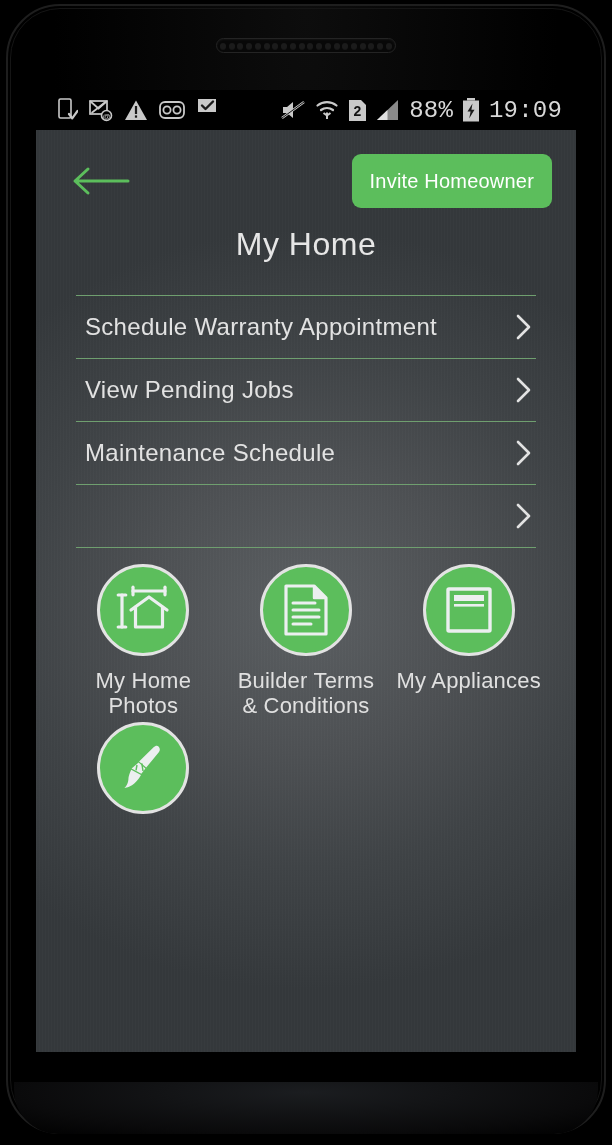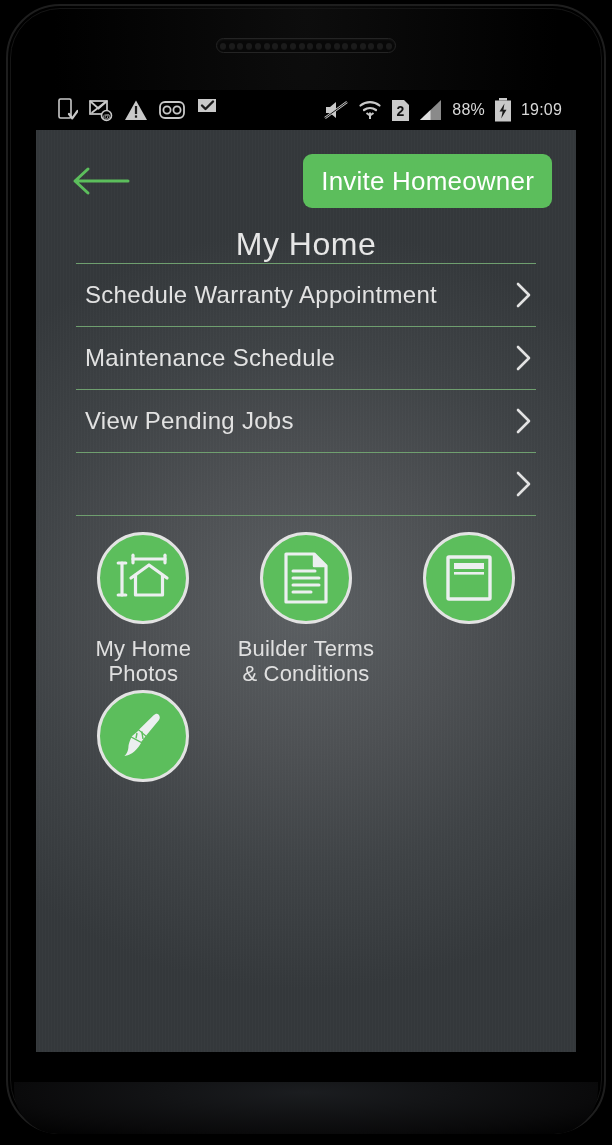--- a/index.html
+++ b/index.html
@@ -86,24 +86,24 @@
   }
   .sb-right {
     display: flex;
     align-items: center;
     gap: 9px;
     margin-left: auto;
     margin-right: 14px;
   }
   .sb-ico { display: block; }
   .sb-text {
-    font-size: 16px;
+    font-size: 24px;
     letter-spacing: 0.2px;
     color: #d8d8d8;
-    font-family: Liberation Sans, sans-serif;
+    font-family: Liberation Mono, monospace;
   }
 
   
   #screen {
     position: absolute;
     left: 36px; top: 130px;
     width: 540px; height: 922px;
     overflow: hidden;
     background:
       radial-gradient(ellipse 420px 380px at 50% 52%, #5b5f62 0%, #4d5053 38%, #3f4346 68%, #34383b 100%);
@@ -130,39 +130,39 @@
   }
   .invite-btn {
     position: absolute;
     right: 24px; top: 24px;
     background: #5cbe5c;
     color: #ffffff;
     border: none;
     border-radius: 9px;
     padding: 4px 18px;
     height: 54px;
-    font-size: 26px;
+    font-size: 20px;
     font-family: "Liberation Sans", sans-serif;
     letter-spacing: 0.2px;
     cursor: pointer;
     white-space: nowrap;
   }
   .page-title {
     text-align: center;
     color: #e6e6e6;
     font-size: 32px;
     letter-spacing: 0.5px;
     font-weight: 400;
     margin: 10px 0 0 0;
     padding: 0;
   }
 
   
   .menu {
-    margin: 0 40px 0 40px;
+    margin: 32px 40px 0 40px;
     border-top: 1px solid #6f9f6f;
   }
   .menu-item {
     position: relative;
     height: 62px;
     display: flex;
     align-items: center;
     border-bottom: 1px solid #6f9f6f;
     cursor: pointer;
   }
@@ -319,28 +319,28 @@
       <div class="menu">
 
         <div class="menu-item">
           <span class="menu-label">Schedule Warranty Appointment</span>
           <svg class="chevron" viewBox="0 0 16 26">
             <path d="M2 2 L13 13 L2 24" fill="none" stroke="#e2e2e2" stroke-width="2.6" stroke-linecap="round" stroke-linejoin="round"></path>
           </svg>
         </div>
 
         <div class="menu-item">
-          <span class="menu-label">Maintenance Schedule</span>
+          <span class="menu-label">View Pending Jobs</span>
           <svg class="chevron" viewBox="0 0 16 26">
             <path d="M2 2 L13 13 L2 24" fill="none" stroke="#e2e2e2" stroke-width="2.6" stroke-linecap="round" stroke-linejoin="round"></path>
           </svg>
         </div>
 
         <div class="menu-item">
-          <span class="menu-label">View Pending Jobs</span>
+          <span class="menu-label">Maintenance Schedule</span>
           <svg class="chevron" viewBox="0 0 16 26">
             <path d="M2 2 L13 13 L2 24" fill="none" stroke="#e2e2e2" stroke-width="2.6" stroke-linecap="round" stroke-linejoin="round"></path>
           </svg>
         </div>
 
         <div class="menu-item">
           <svg class="chevron" viewBox="0 0 16 26">
             <path d="M2 2 L13 13 L2 24" fill="none" stroke="#e2e2e2" stroke-width="2.6" stroke-linecap="round" stroke-linejoin="round"></path>
           </svg>
         </div>
@@ -389,20 +389,21 @@
 
 
         <div class="tile">
           <div class="circle">
             <svg width="50" height="50" viewBox="0 0 50 50">
               <rect x="4" y="4" width="42" height="42" rx="1" fill="none" stroke="#eceff0" stroke-width="3.4"></rect>
               <rect x="10" y="10" width="30" height="6" fill="#eceff0"></rect>
               <rect x="10" y="19" width="30" height="2.6" fill="#eceff0"></rect>
             </svg>
           </div>
+          <div class="tile-label">My Appliances</div>
         </div>
 
         <div class="tile">
           <div class="circle">
             <svg width="54" height="54" viewBox="0 0 54 54">
               <g fill="#eceff0">
                 <path d="M42.5 5.5 C44 7 44.3 9.3 43 10.9 L30.2 26.6 L23.1 20.4 L37.6 6.3 C39.1 4.9 41.2 4.2 42.5 5.5 Z"></path>
                 <path d="M22.6 21.4 L29.4 27.4 L25.3 32.8 L15.6 27.5 Z"></path>
                 <path d="M15.2 28.8 L25.0 34.1 C25.0 34.1 21.8 40.6 16.0 44.2 C11.8 46.8 8.5 46.9 8.5 46.9 C8.5 46.9 12.1 43.5 12.4 38.4 C12.6 34.3 15.2 28.8 15.2 28.8 Z"></path>
               </g>

